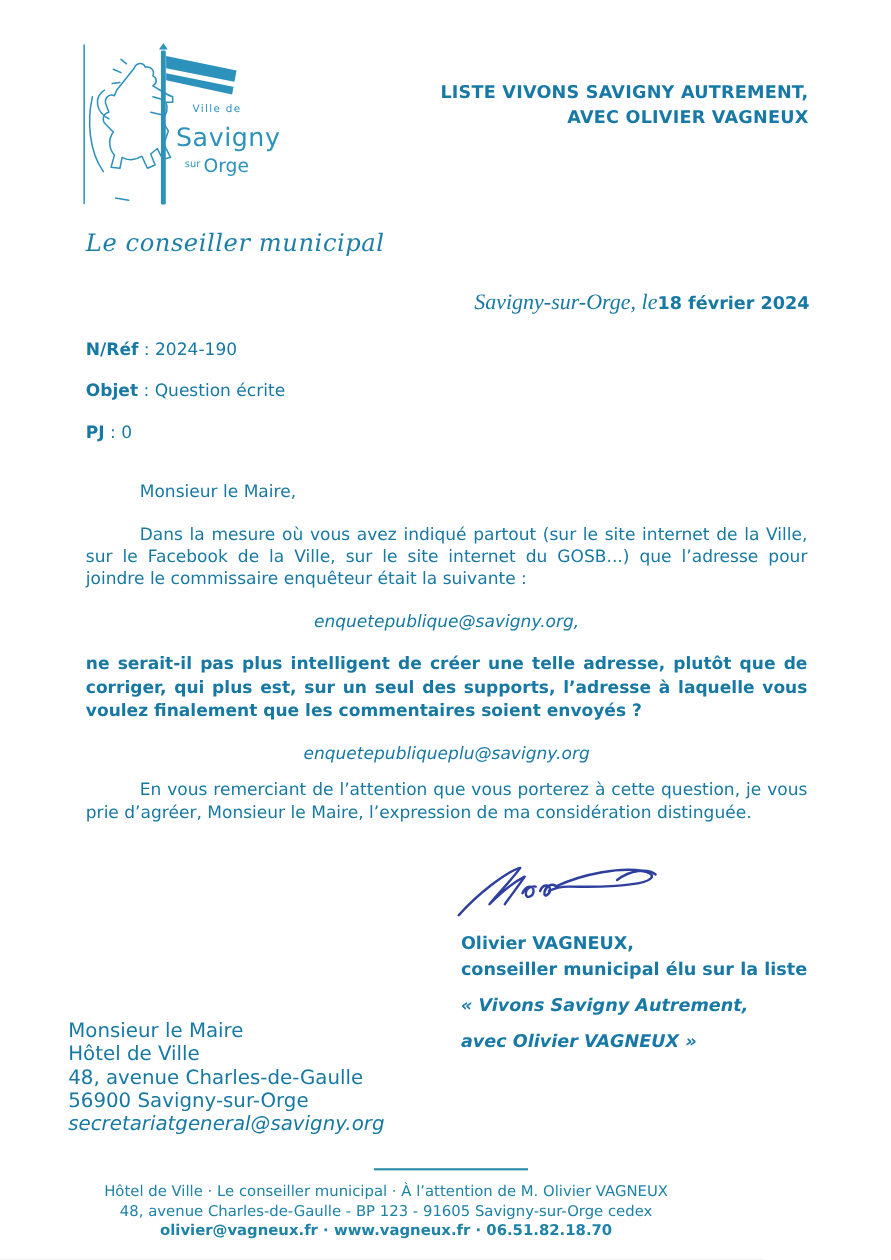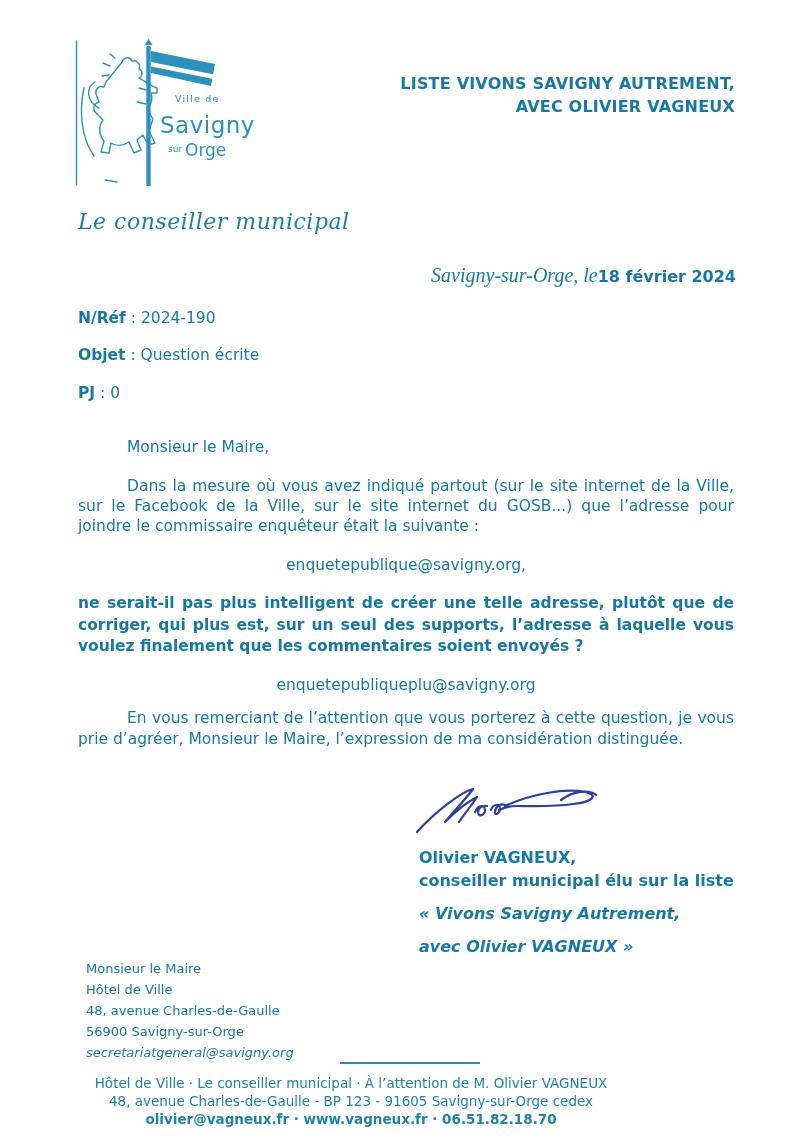--- a/index.html
+++ b/index.html
@@ -31,31 +31,31 @@
   .ref-row { position:absolute; left:78px; font-size:15.5px; white-space:nowrap; }
   .ref-row .lbl { font-weight:bold; }
   .ref-row .sep { white-space:pre; }
   #ref-nref  { top:309px; }
   #ref-objet { top:346px; }
   #ref-pj    { top:384px; }
   
   .bodytext { position:absolute; left:78px; width:656px; font-size:15.5px; }
   .salutation { top:438px; padding-left:49px; }
   .p1 { top:476px; text-align:justify; text-indent:49px; line-height:20px; }
-  .email-line { text-align:center; }
+  .email-line { text-align:center; font-style:italic; }
   #email1 { top:556px; }
   .p2 { top:593px; text-align:justify; font-weight:bold; line-height:21.5px; }
   #email2 { top:676px; }
   .p3 { top:708px; text-align:justify; text-indent:49px; line-height:20.5px; }
   
   .signature-svg { position:absolute; left:413px; top:776px; width:195px; height:64px; }
   .sig-block { position:absolute; left:419px; top:846px; font-size:16px; font-weight:bold; line-height:23px; color:#1879a6; }
   .sig-block .it { font-style:italic;margin-top:10px; }
   
-  .recipient { position:absolute; left:86px; top:927px; font-size:13px; line-height:21px;margin-top:31px; }
+  .recipient { position:absolute; left:62px; top:927px; font-size:18px; line-height:21px; }
   .recipient .it { font-style:italic; }
   
   .footer-rule { position:absolute; left:340px; top:1062px; width:140px; height:2px; background:#2e8cab; }
   .footer { position:absolute; left:0; top:1074px; width:702px; text-align:center; font-size:13.5px; line-height:18px; color:#1f83a8; }
   .footer .b { font-weight:bold; }
   svg text { font-family:"DejaVu Sans", sans-serif; }
 </style>
 </head>
 <body>
 

